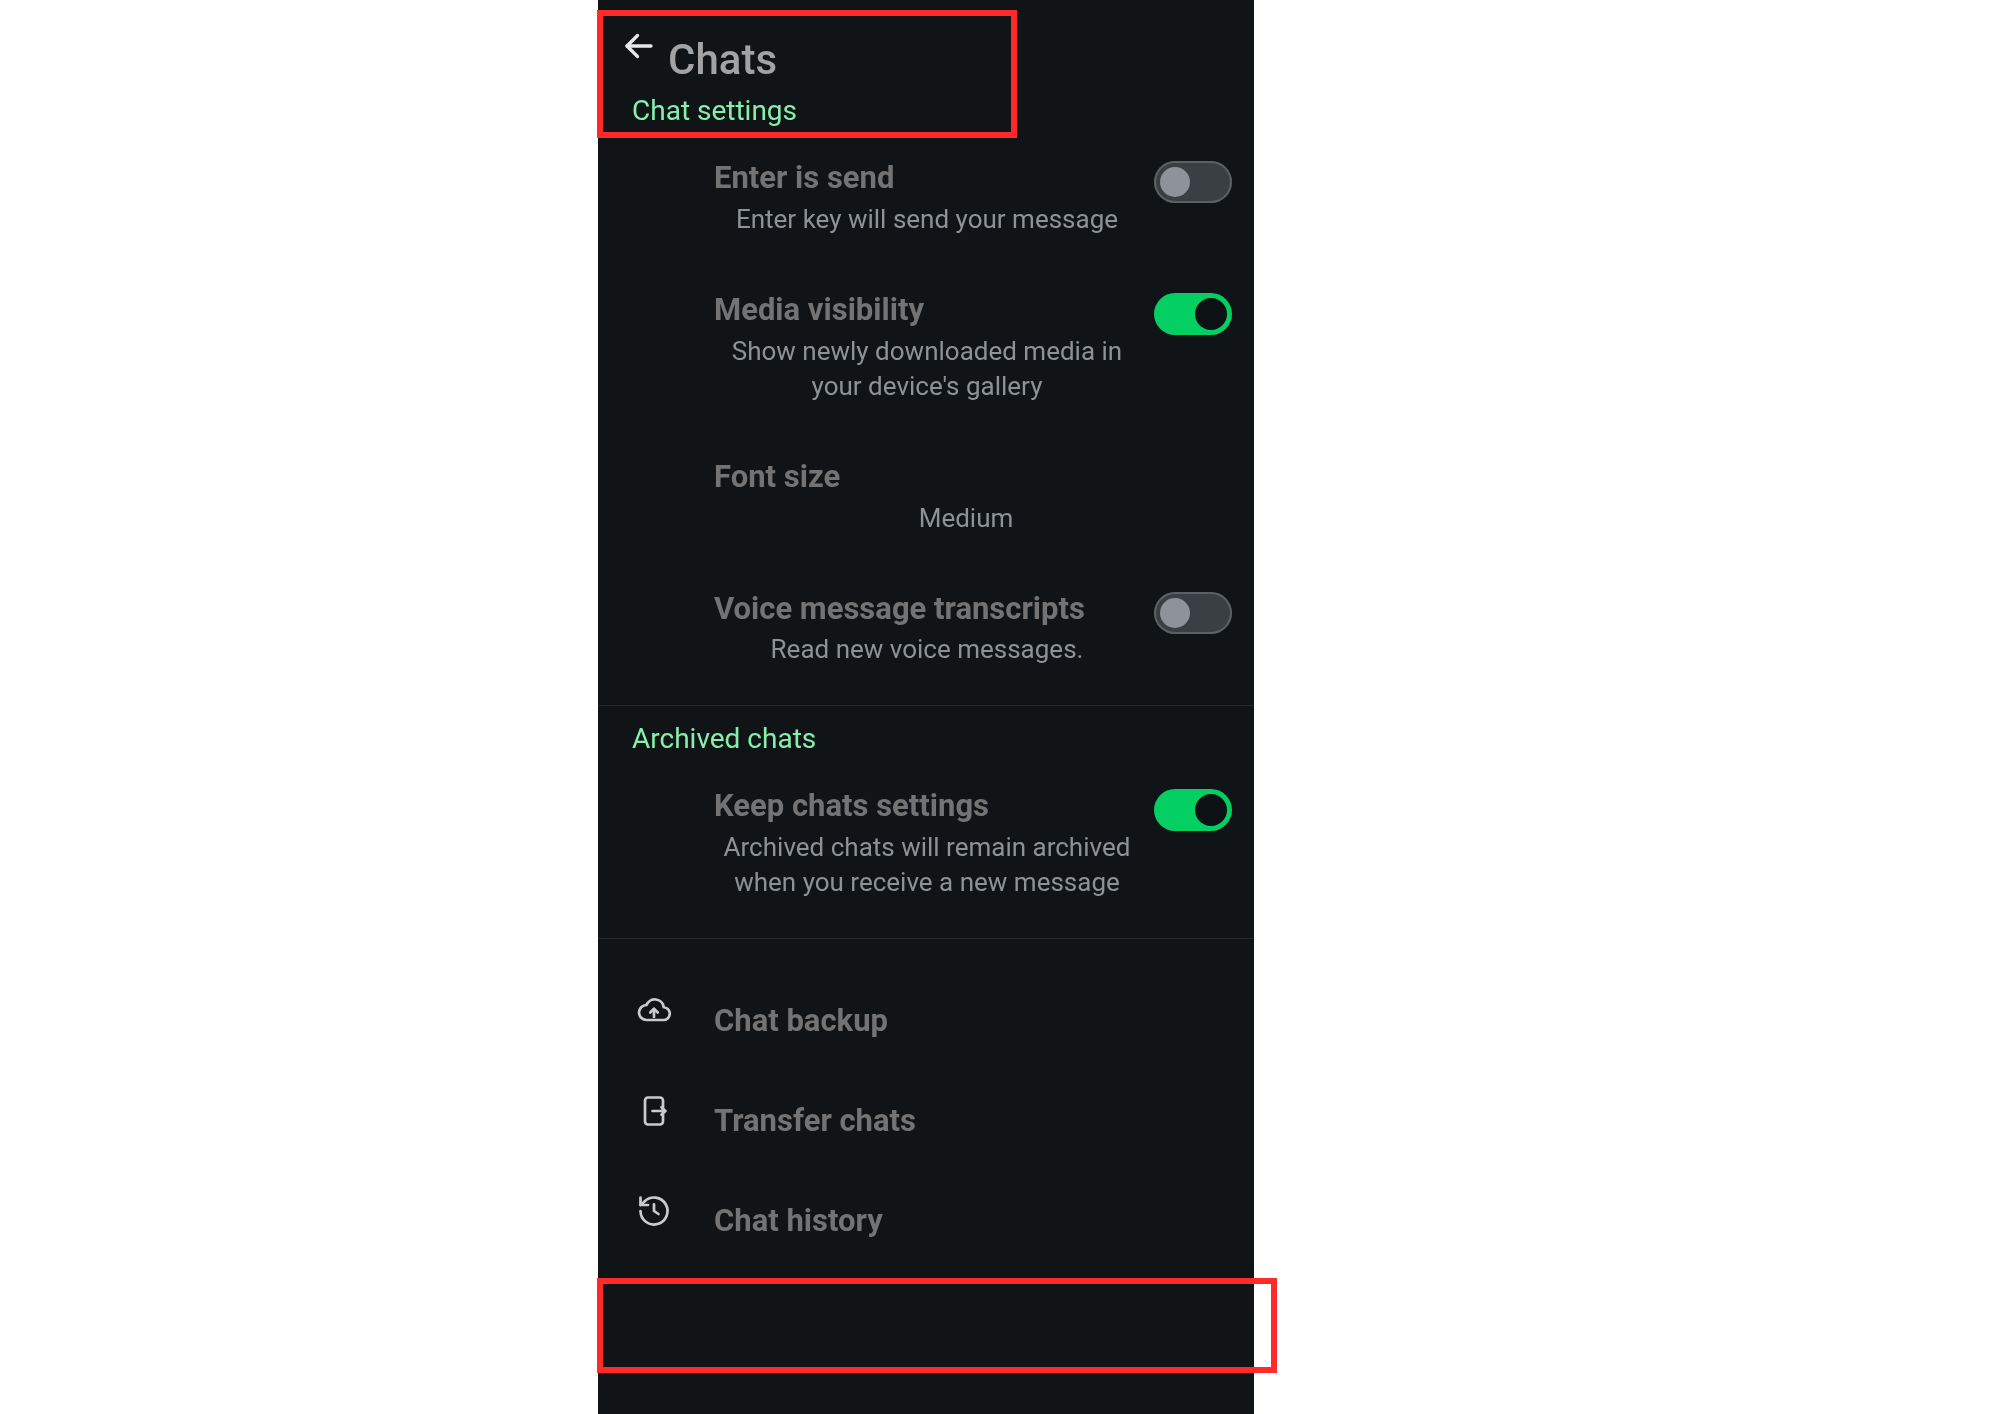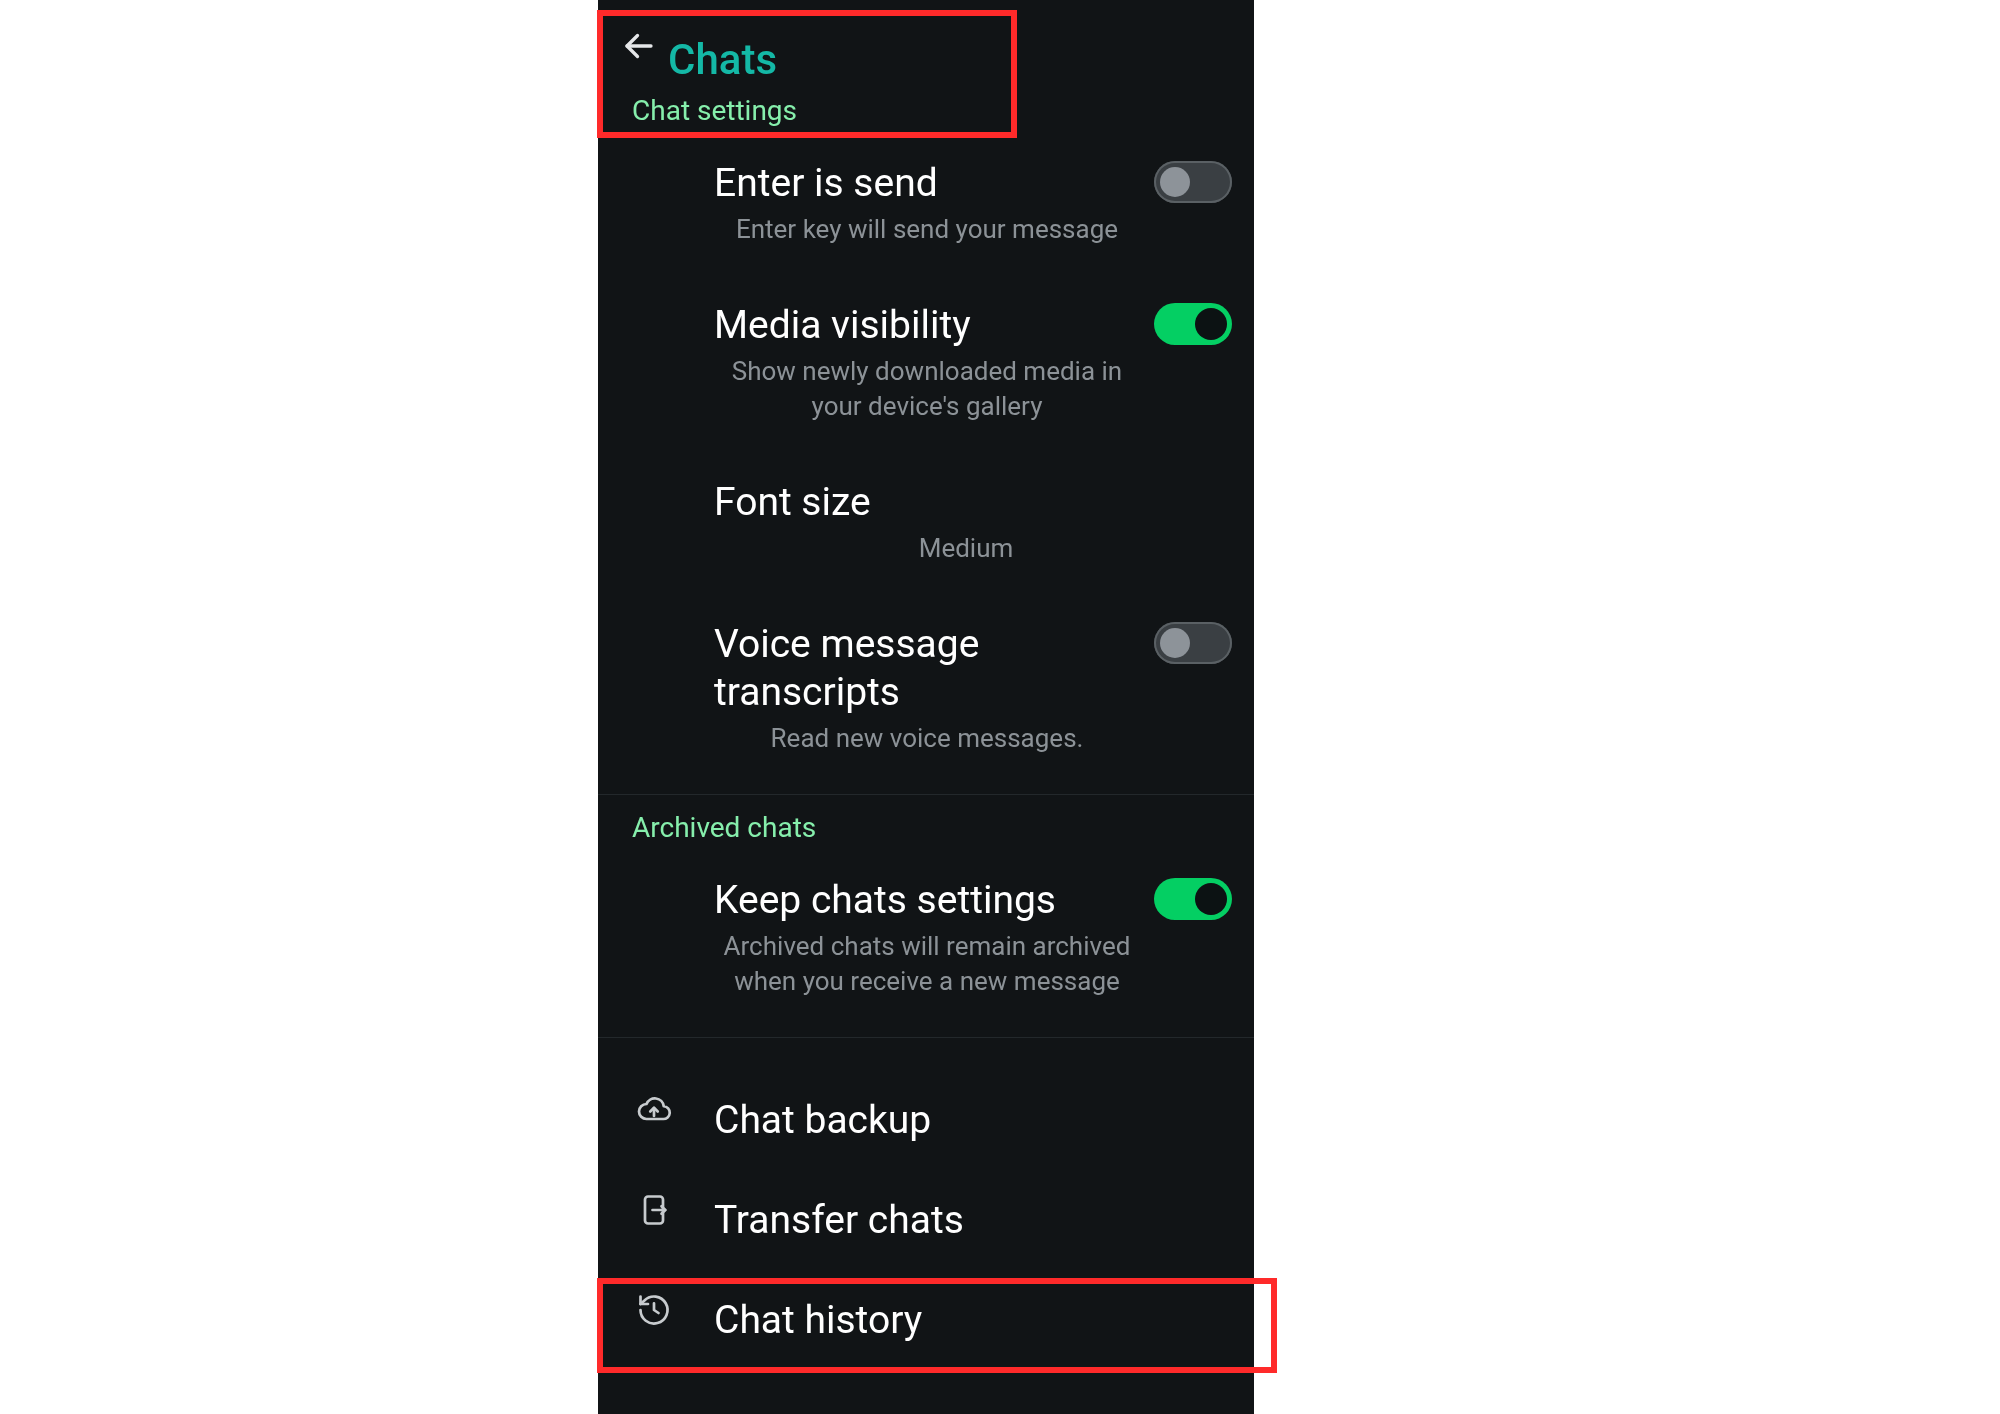--- a/index.html
+++ b/index.html
@@ -39,21 +39,21 @@
     height:46px;
     display:flex;
     align-items:center;
     justify-content:center;
     color:#e5e7e9;
   }
   .back-btn svg{width:36px;height:36px;display:block;}
   .header-title{
     font-size:42px;
     font-weight:500;
-    color:#14b8a6;
+    color:#a3a3a3;
     margin-left:6px;
     margin-top:27px;
   }
 
   
   .section-heading{
     font-size:28px;
     color:#86efac;
     padding:2px 34px 14px 34px;
   }
@@ -77,23 +77,23 @@
     justify-content:center;
     color:#c7cbce;
   }
   .row .icon-slot svg{width:36px;height:36px;display:block;}
   .row .txt{
     flex:1 1 auto;
     min-width:0;
     padding-right:14px;
   }
   .row .title{
-    font-size:39px;
-    font-weight:400;
-    color:#ffffff;
+    font-size:31px;
+    font-weight:700;
+    color:#737373;
     line-height:1.25;
   }
   .row .sub{
     font-size:26px;
     color:#8c9297;
     line-height:1.35;
     margin-top:4px;
     text-align:center;
   }
   .row.no-sub .title{line-height:44px;margin-top:20px;}

